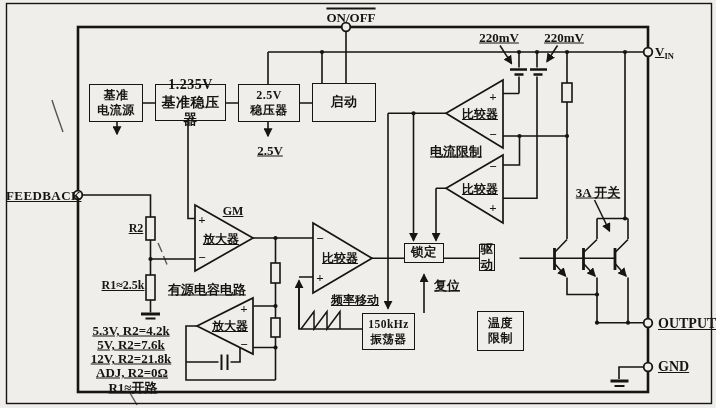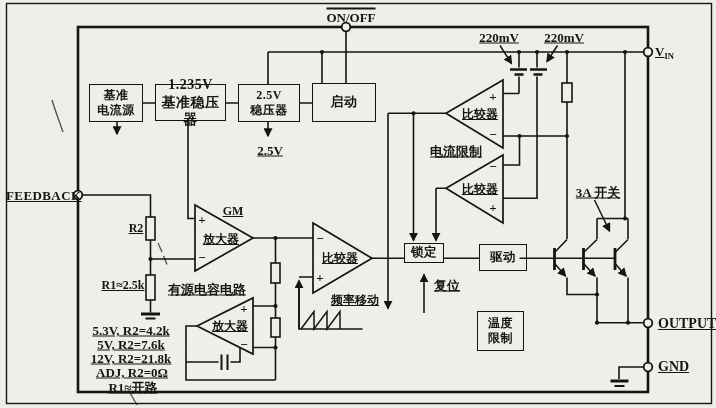--- a/index.html
+++ b/index.html
@@ -157,22 +157,26 @@
 <div class="blk" style="left:238px;top:84px;width:62px;height:38px">
   <div>2.5V</div>
   <div>稳压器</div>
 </div>
 <div class="blk" style="left:312px;top:83px;width:64px;height:39px;font-size:13px">
   <div>启动</div>
 </div>
 <div class="blk" style="left:404px;top:243px;width:40px;height:20px;font-size:12.5px">
   <div>锁定</div>
 </div>
-<div class="blk" style="left:479px;top:244px;width:48px;height:27px;font-size:12.5px">
+<div class="blk" style="left:479px;top:244px;width:16px;height:27px;font-size:12.5px">
   <div>驱动</div>
+</div>
+<div class="blk" style="left:362px;top:313px;width:53px;height:37px;font-size:11.5px">
+  <div>150kHz</div>
+  <div>振荡器</div>
 </div>
 <div class="blk" style="left:477px;top:311px;width:47px;height:40px">
   <div>温度</div>
   <div>限制</div>
 </div>
 
 <div class="lbl ov" style="left:351px;top:17px">ON/OFF</div>
 <div class="lbl la" style="left:655px;top:45px"><span class="vtx">V</span><span class="sub">IN</span></div>
 <div class="lbl la" style="left:6px;top:189px;letter-spacing:0.4px">FEEDBACK</div>
 <div class="lbl la" style="left:658px;top:317px;font-size:14px">OUTPUT</div>

